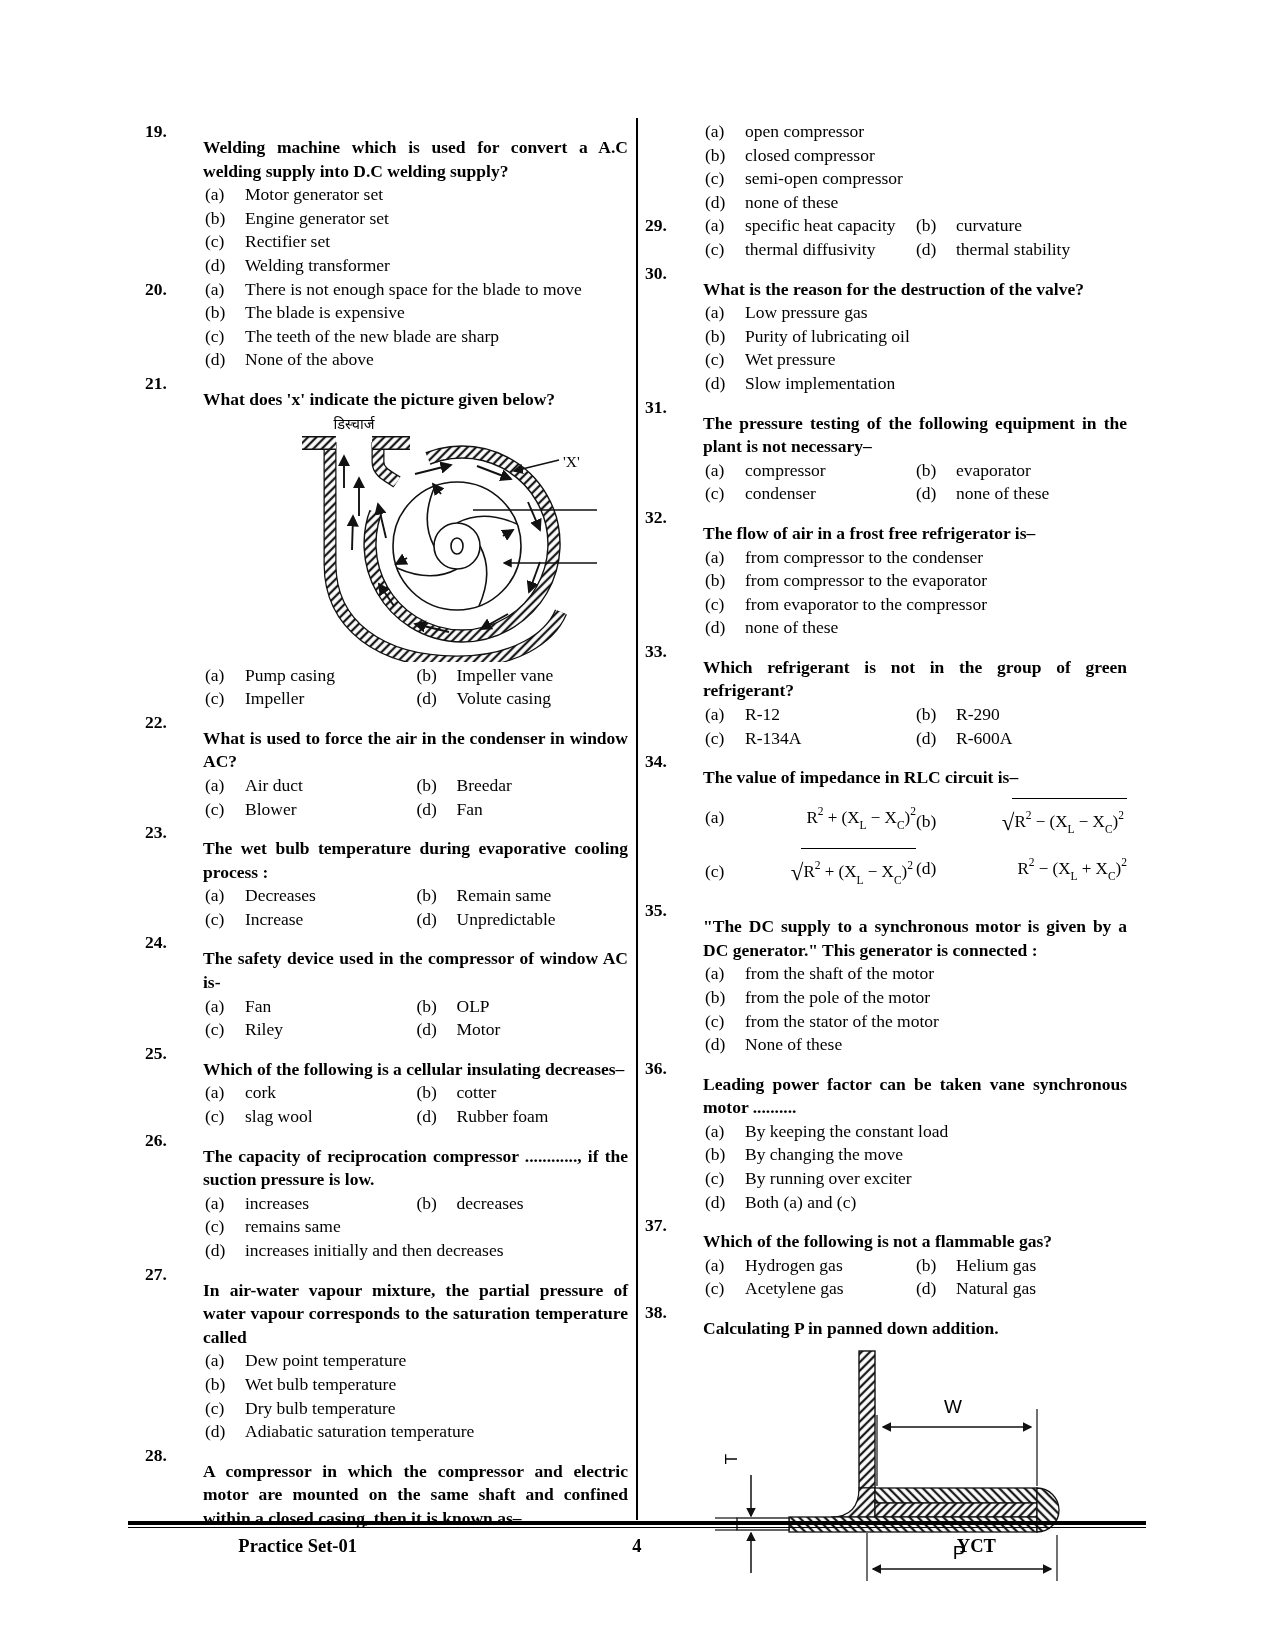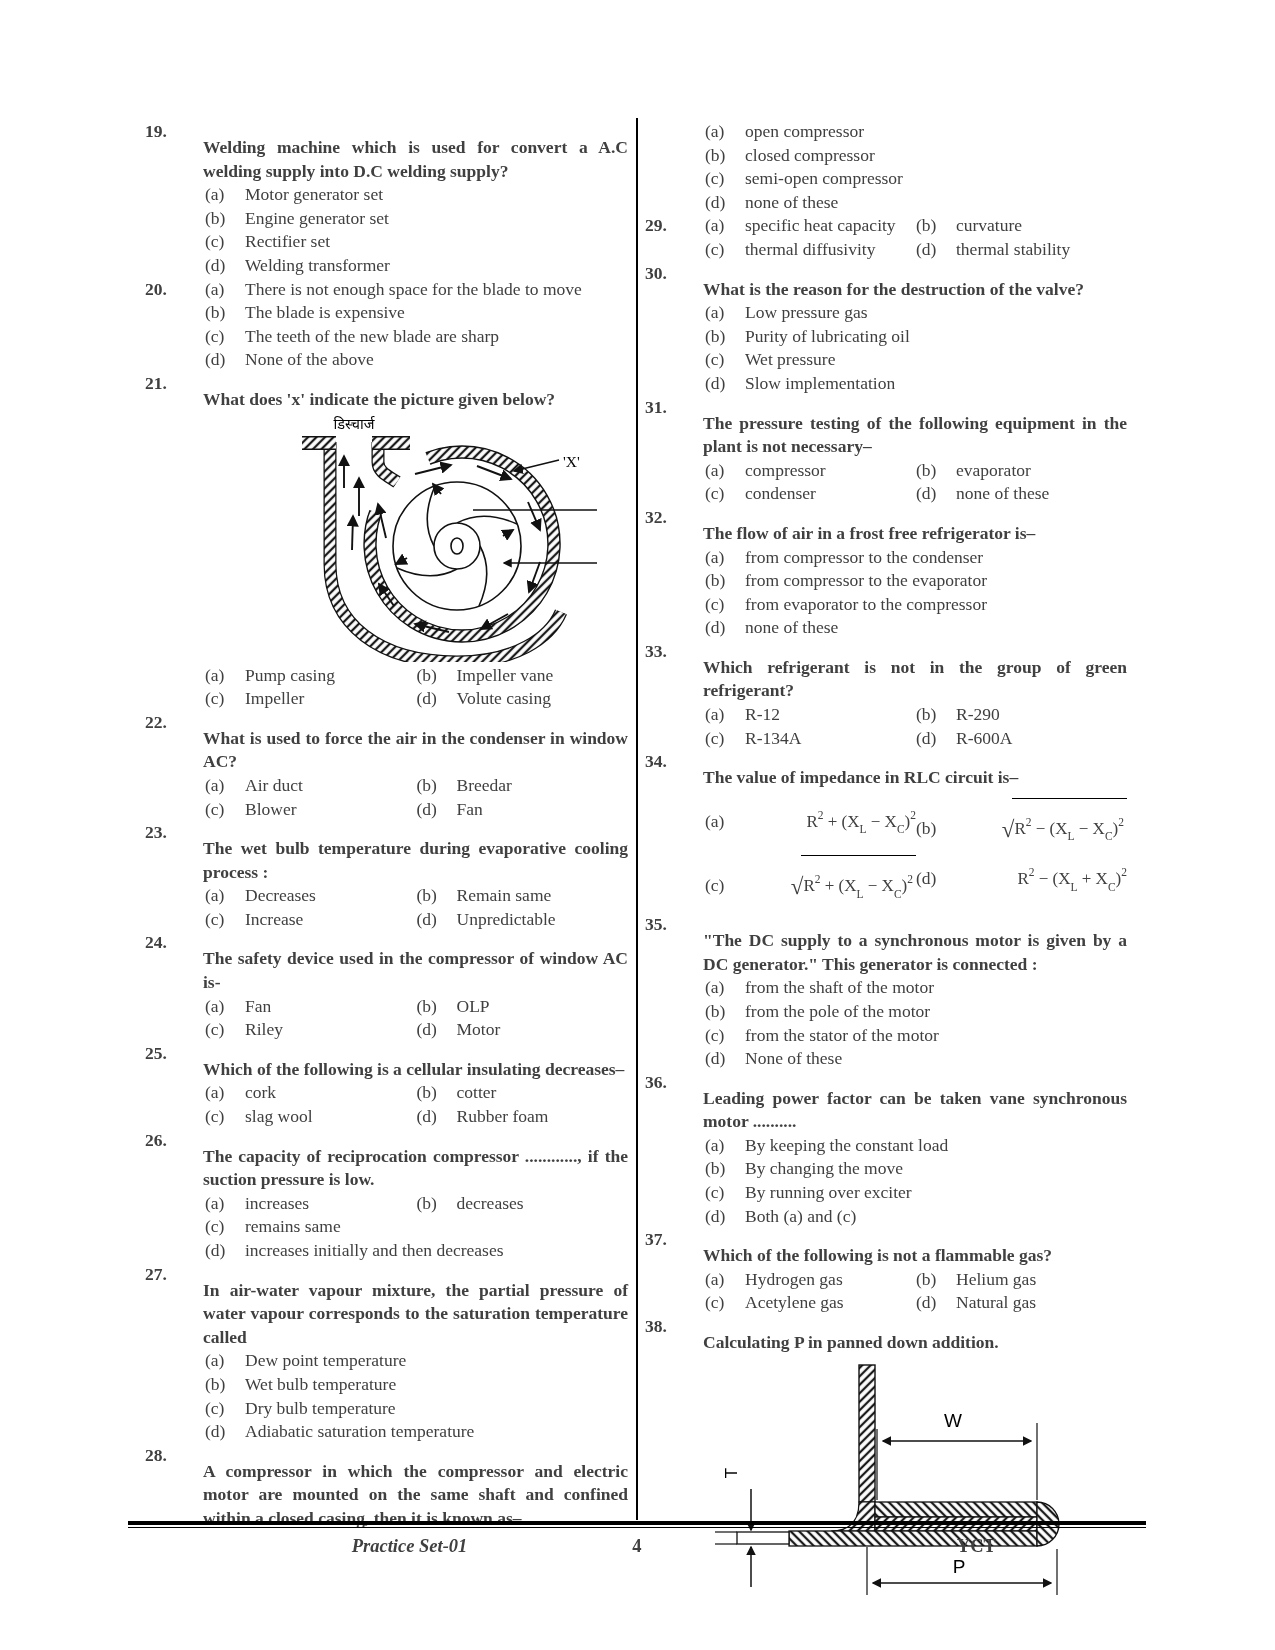--- a/index.html
+++ b/index.html
@@ -1,17 +1,17 @@
 <!DOCTYPE html>
 <html><head>
 <meta charset="utf-8">
 <style>
   html,body{margin:0;padding:0;background:#e8e8e8;}
   .page{position:relative;width:1275px;height:1650px;background:#ffffff;margin:0 auto;
-        font-family:"Liberation Serif", serif;color:#404040;overflow:hidden;}
+        font-family:"Liberation Serif", serif;color:#000000;overflow:hidden;}
   .col{position:absolute;top:120px;}
   #col-left{left:145px;width:483px;}
   #col-right{left:645px;width:482px;}
   .divider{position:absolute;left:636px;top:118px;width:2px;height:1402px;background:#000;}
   .q{display:flex;font-size:17.5px;line-height:23.6px;}
   .qnum{width:58px;flex:none;font-weight:bold;}
   .qbody{flex:1;min-width:0;}
   .qtext{font-weight:bold;text-align:justify;margin-top:16px;}
   .opts{padding-left:2px;}
   .optrow{display:flex;}
@@ -20,28 +20,28 @@
   .optrow.one > .opt{width:100%;}
   .opt{display:flex;align-items:baseline;}
   .olabel{width:40px;flex:none;}
   .otext{flex:1;}
   .optrow.math{margin:8px 0 9px 0;align-items:center;}
   .optrow.math .otext{font-size:17px;white-space:nowrap;text-align:right;}
   sup{font-size:11.5px;position:relative;top:-1px;}
   sub{font-size:11.5px;position:relative;bottom:-2px;}
   .sqrt{display:inline-block;white-space:nowrap;}
   .rad{display:inline-block;font-size:23px;line-height:1;vertical-align:-3px;margin-right:-2px;}
-  .radicand{display:inline-block;border-top:1.7px solid #000;padding:13px 3px 0 2px;}
+  .radicand{display:inline-block;border-top:1.7px solid #000;padding:6px 3px 0 2px;}
   #fig-pump{display:none;margin:4px 0 2px 54px;}
   #fig-hem{display:none;margin:6px 0 0 -2px;}
   .rule1{position:absolute;left:128px;width:1018px;top:1521px;height:4px;background:#000;}
   .rule2{position:absolute;left:128px;width:1018px;top:1527px;height:1px;background:#000;}
   .footer{position:absolute;left:128px;width:1018px;top:1534px;display:flex;
           font-weight:bold;font-size:18.5px;line-height:24px;}
-  .footer .fl{flex:1;text-align:right;font-style:italic;}
+  .footer .fl{flex:1;text-align:center;}
   .footer .fc{flex:1;text-align:center;}
   .footer .fr{flex:1;text-align:center;}
   svg text{font-family:"Liberation Sans", sans-serif;}
   svg text.serif{font-family:"Liberation Serif", serif;}
 </style>
 </head>
 <body>
 
 <div class="page">
 

